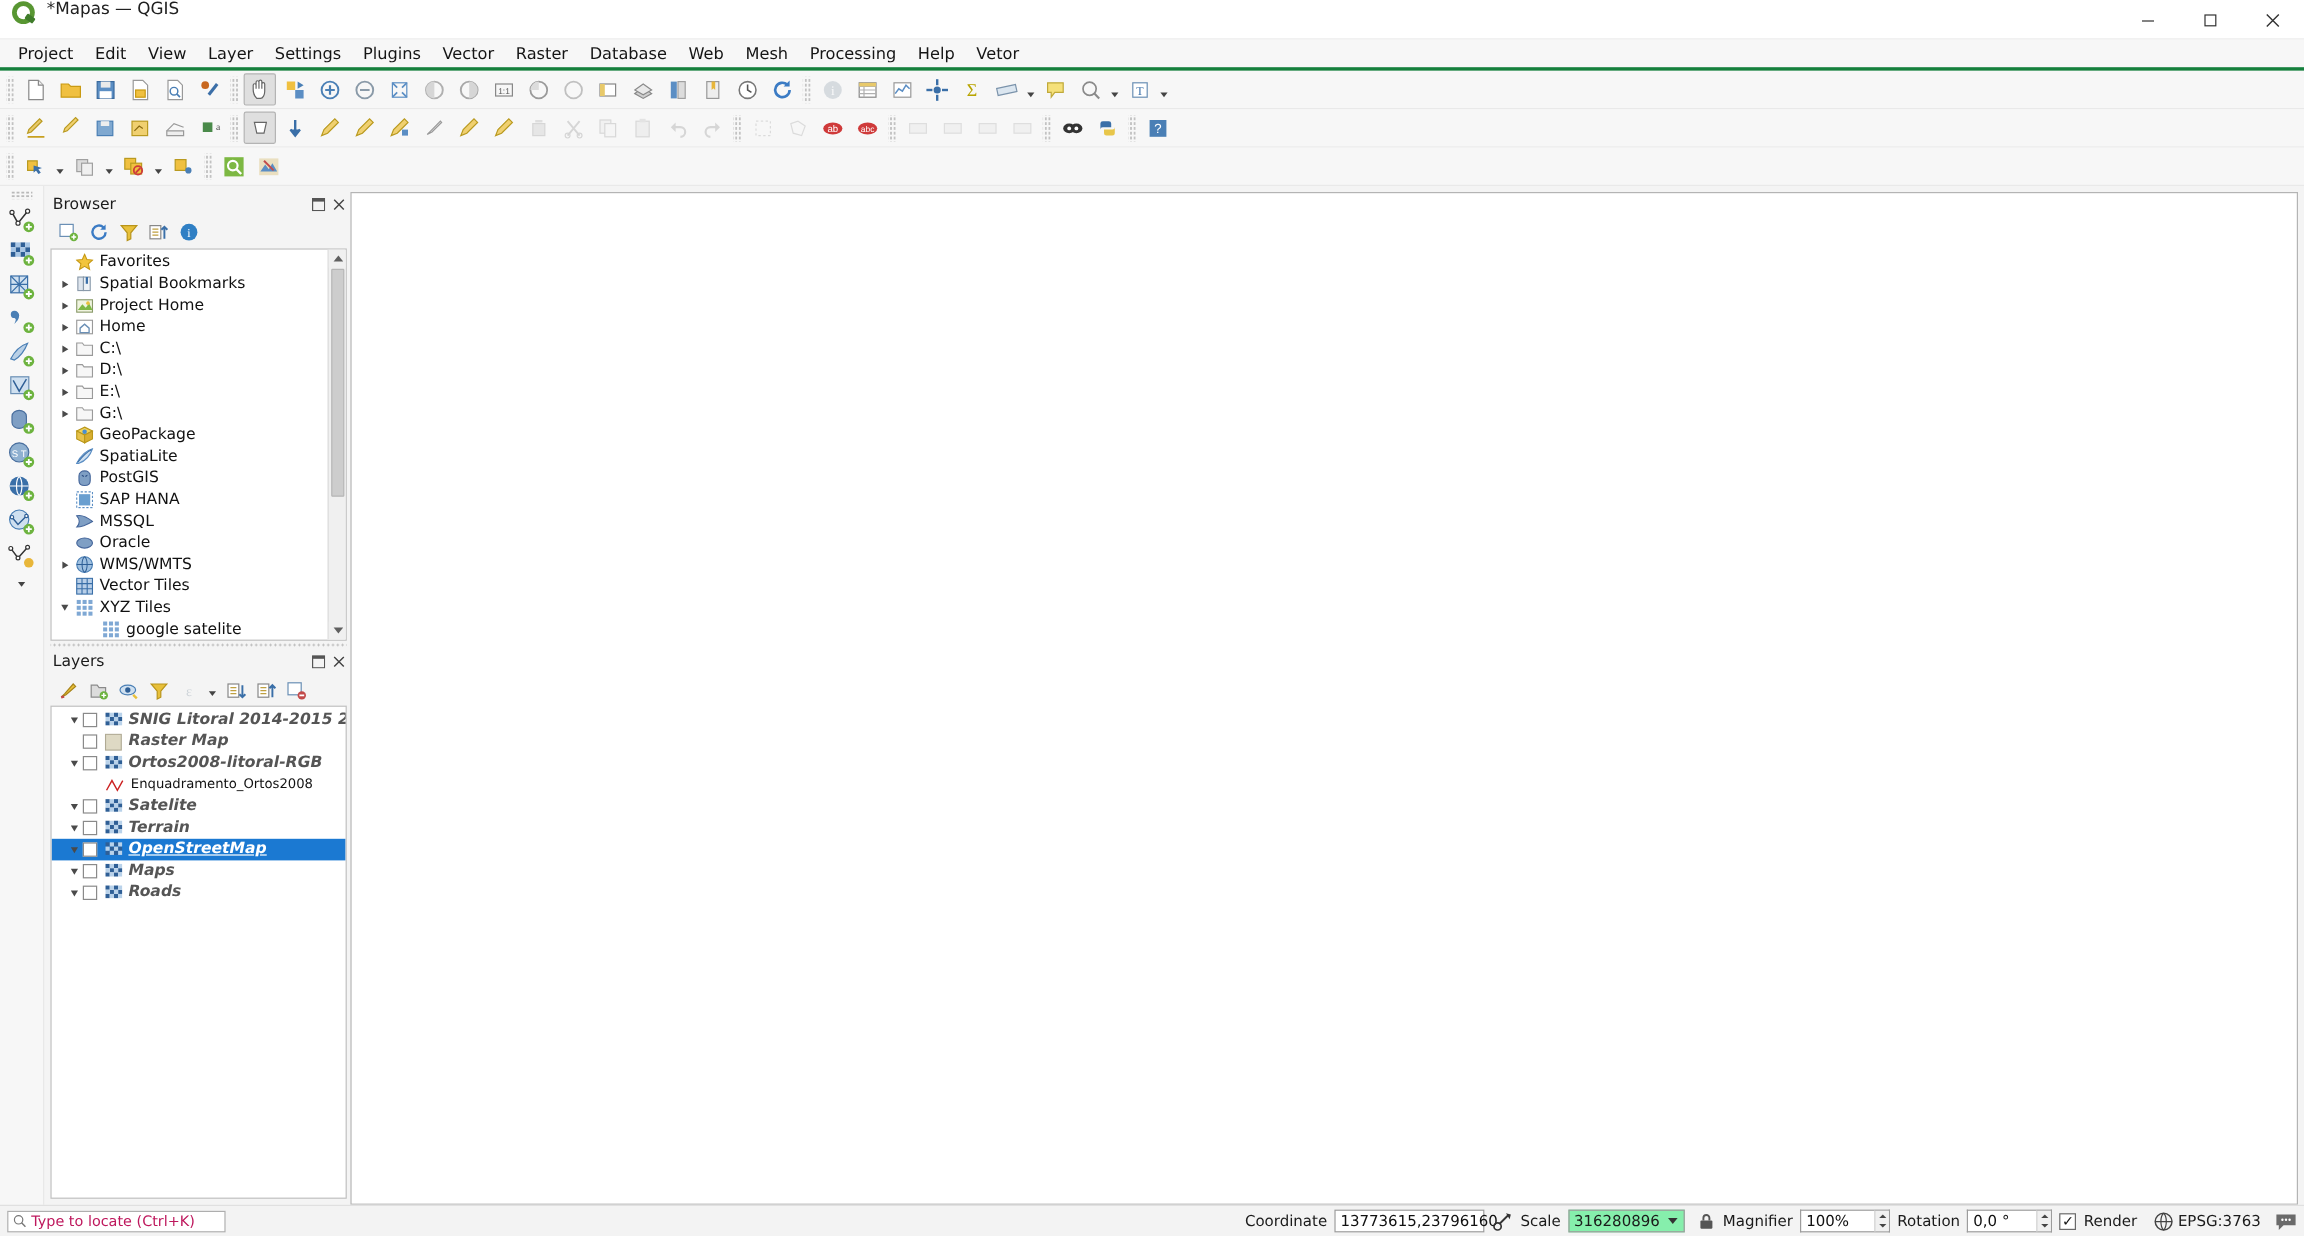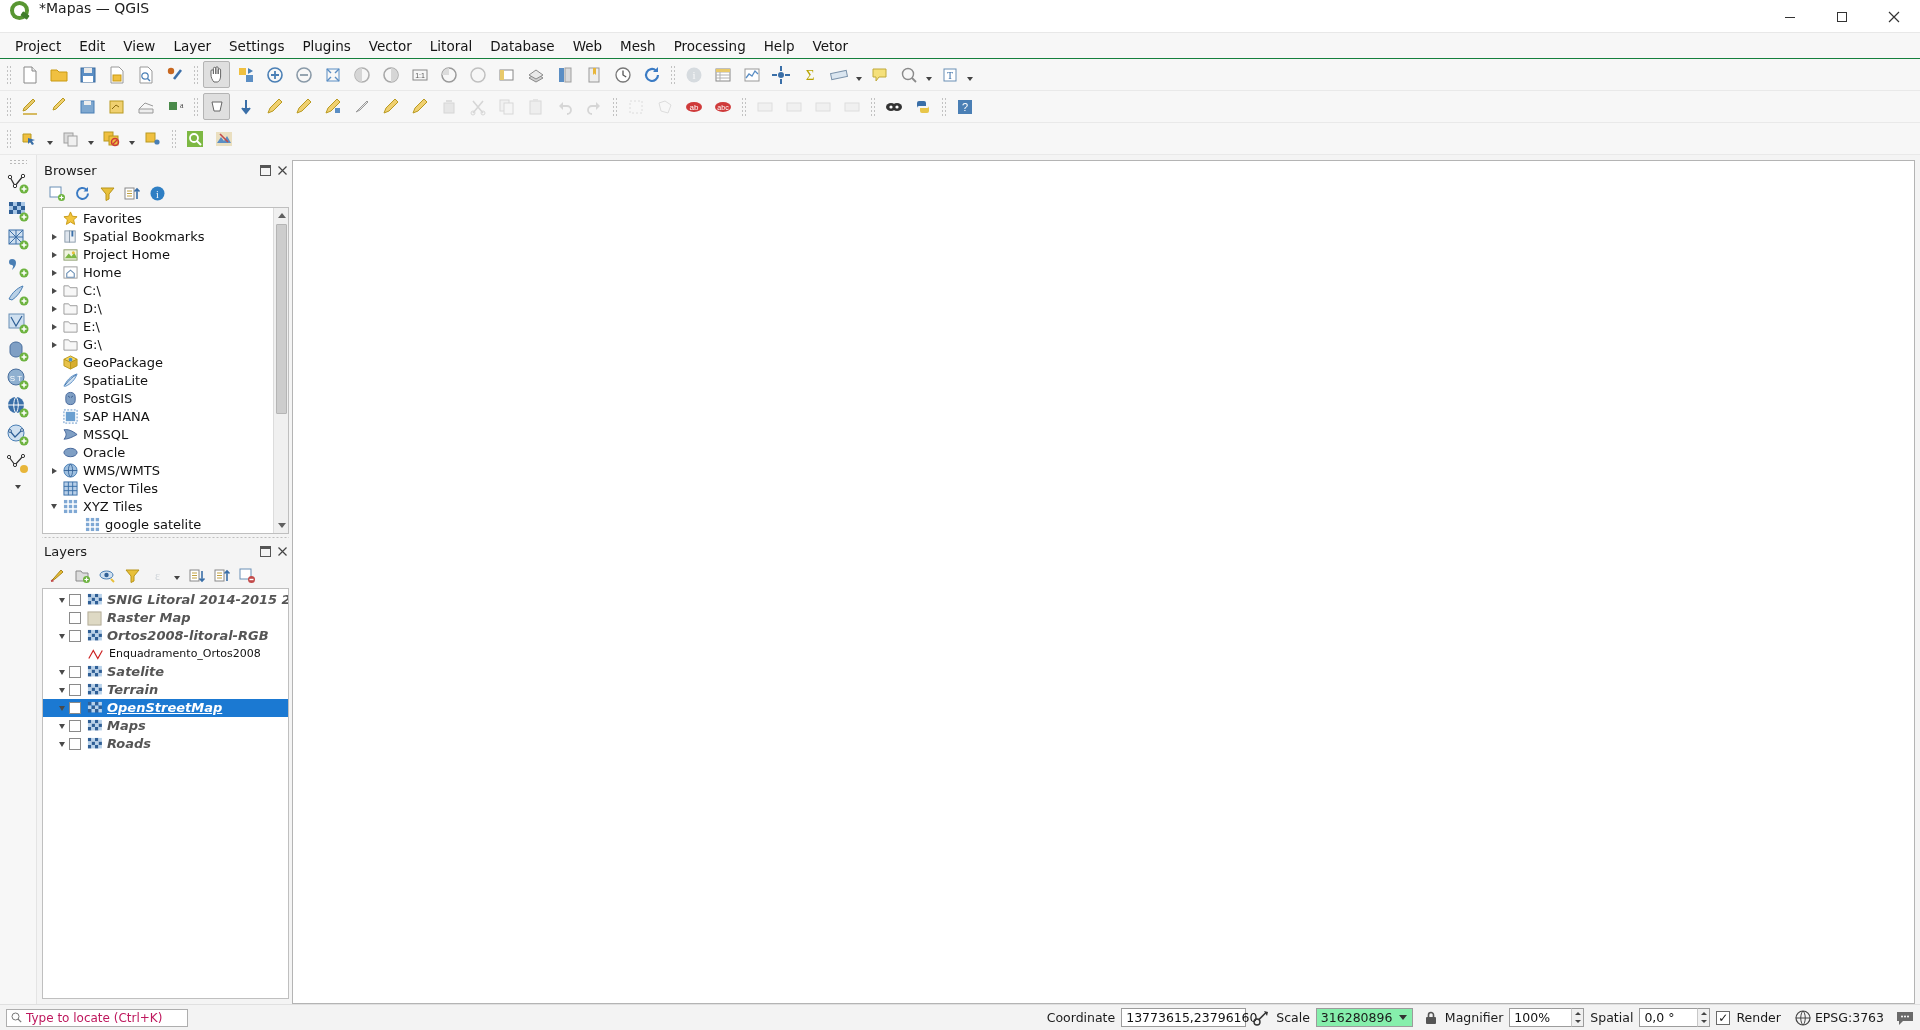--- a/index.html
+++ b/index.html
@@ -37,21 +37,21 @@
   .win-btns { display:flex; height:33px; }
   .win-btn {
     width: 52px; height: 33px; display:flex; align-items:center; justify-content:center;
     color:#3a3a3a;
   }
   .win-btn svg { display:block; }
 
   
   .menubar {
     height: 26px; min-height:26px; display:flex; align-items:center;
-    background:#f7f7f7; border-bottom:1px solid #15803d; padding-left:6px;
+    background:#f7f7f7; border-bottom:3px solid #15803d; padding-left:6px;
   }
   .menu-item {
     padding: 3px 9px; font-size:13.5px; color:#151515; white-space:nowrap; line-height:16px;
   }
 
   
   .toolbar-row {
     min-height: 32px; display:flex; align-items:center; background:#f7f7f7;
     border-bottom:1px solid #e9e9e9; padding: 0 2px;
   }
@@ -203,21 +203,21 @@
   </div>
 
   <div class="menubar">
     <div class="menu-item"><span>Project</span></div>
     <div class="menu-item"><span>Edit</span></div>
     <div class="menu-item"><span>View</span></div>
     <div class="menu-item"><span>Layer</span></div>
     <div class="menu-item"><span>Settings</span></div>
     <div class="menu-item"><span>Plugins</span></div>
     <div class="menu-item"><span>Vector</span></div>
-    <div class="menu-item"><span>Litoral</span></div>
+    <div class="menu-item"><span>Raster</span></div>
     <div class="menu-item"><span>Database</span></div>
     <div class="menu-item"><span>Web</span></div>
     <div class="menu-item"><span>Mesh</span></div>
     <div class="menu-item"><span>Processing</span></div>
     <div class="menu-item"><span>Help</span></div>
     <div class="menu-item"><span>Vetor</span></div>
   </div>
 
   <div class="toolbar-row">
     <div class="tb-grip"></div>
@@ -1388,21 +1388,21 @@
       <div class="spinner" style="border:1px solid #9c9c9c;border-left:1px solid #c8c8c8;">
         <div>
             <i class="up"></i>
           </div>
         <div>
             <i class="dn"></i>
           </div>
       </div>
     </div>
 
-    <span class="sb-label">Spatial</span>
+    <span class="sb-label">Rotation</span>
     <div style="display:flex;">
       <div class="sb-field" style="width:58px;border-right:none;">
         <span>0,0 °</span>
       </div>
       <div class="spinner" style="border:1px solid #9c9c9c;border-left:1px solid #c8c8c8;">
         <div>
             <i class="up"></i>
           </div>
         <div>
             <i class="dn"></i>

